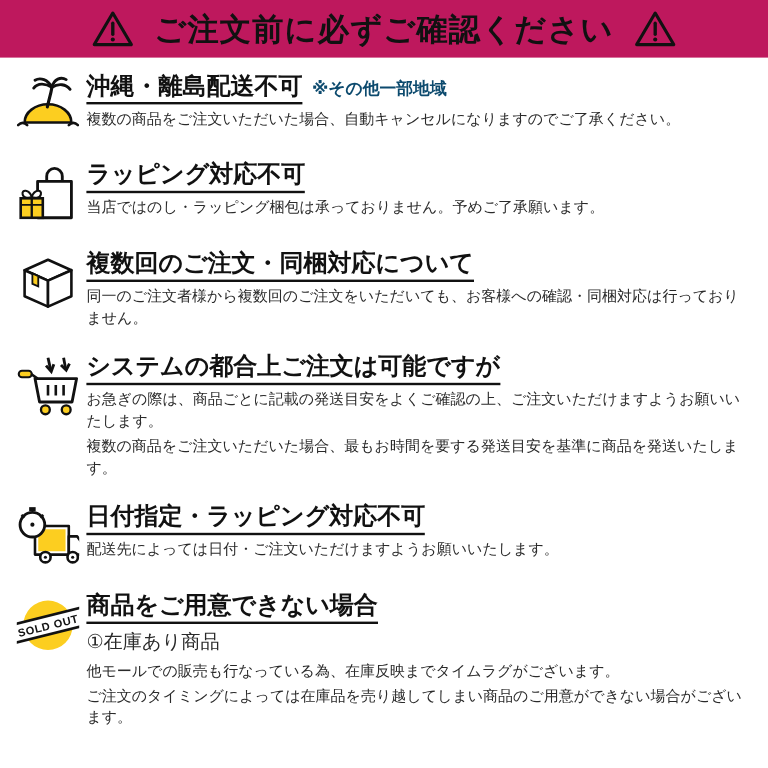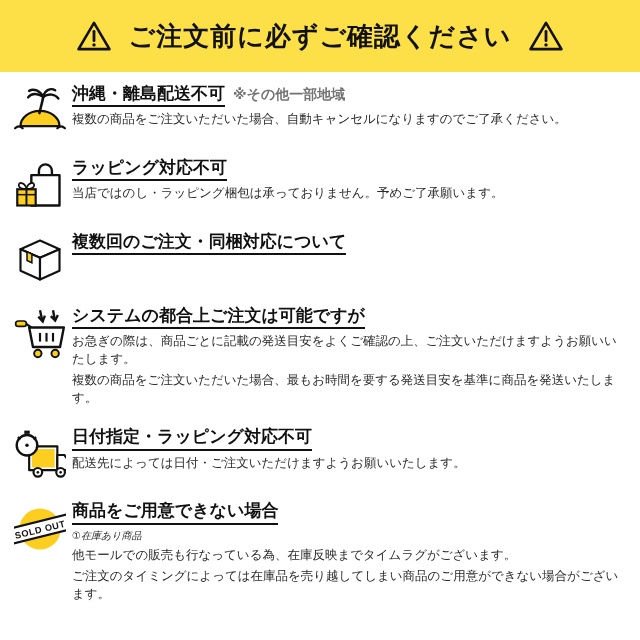--- a/index.html
+++ b/index.html
@@ -3,47 +3,47 @@
 <meta charset="utf-8">
 <style>
   html,body{margin:0;padding:0;}
   body{
     width:640px;height:640px;background:#ffffff;overflow:hidden;
     font-family:"Liberation Sans","DejaVu Sans",sans-serif;
     color:#1c1c1c;
   }
   
   .banner{
-    height:72px;background:#fde047;
+    height:48px;background:#be185d;
     display:flex;align-items:center;justify-content:center;gap:16px;
   }
   .banner-title{
     font-size:26px;font-weight:700;color:#111;letter-spacing:1px;
   }
   .warn-tri{width:38px;height:34px;display:block;}
   
   .sections{padding:12px 8px 0 8px;}
   .section{display:flex;align-items:flex-start;margin-bottom:20px;}
   .icon-col{
     width:64px;flex-shrink:0;display:flex;justify-content:center;
     padding-top:2px;
   }
   .icon-col svg{width:52px;height:52px;display:block;}
   .content{flex:1;min-width:0;padding-right:4px;}
   .heading-row{display:flex;align-items:baseline;gap:8px;line-height:1.2;}
   .heading{
-    font-size:17px;font-weight:700;color:#111;
+    font-size:20px;font-weight:700;color:#111;
     border-bottom:2px solid #111;padding-bottom:1px;display:inline-block;
   }
-  .heading-note{font-size:14px;font-weight:700;color:#737373;}
+  .heading-note{font-size:14px;font-weight:700;color:#0c4a6e;}
   .body-line{
     font-size:12.5px;line-height:1.44;color:#2a2a2a;margin:3px 0 0 0;
   }
   .sub-block{margin-top:4px;}
-  .sub-title{font-size:10px;line-height:1.44;color:#2a2a2a;margin:3px 0 0 0;font-style:italic;}
+  .sub-title{font-size:16px;line-height:1.44;color:#2a2a2a;margin:3px 0 0 0;}
 </style>
 </head>
 <body>
 
 <div class="banner">
   <svg class="warn-tri" viewBox="0 0 48 44">
     <path d="M24 5 L44 39 H4 Z" fill="none" stroke="#111" stroke-width="3.4" stroke-linejoin="round"></path>
     <line x1="24" y1="16" x2="24" y2="28" stroke="#111" stroke-width="3.6" stroke-linecap="round"></line>
     <circle cx="24" cy="33.5" r="2.2" fill="#111"></circle>
   </svg>
@@ -104,20 +104,21 @@
         <polygon points="24,6 42,14 24,22 6,14" fill="#fff" stroke="#111" stroke-width="2" stroke-linejoin="round"></polygon>
         <polygon points="6,14 24,22 24,42 6,34" fill="#fff" stroke="#111" stroke-width="2" stroke-linejoin="round"></polygon>
         <polygon points="24,22 42,14 42,34 24,42" fill="#fff" stroke="#111" stroke-width="2" stroke-linejoin="round"></polygon>
         <polygon points="12,16.5 16.5,18.5 16.5,26.5 12,24.5" fill="#FCCE20" stroke="#111" stroke-width="1.4"></polygon>
       </svg>
     </div>
     <div class="content">
       <div class="heading-row">
         <span class="heading">複数回のご注文・同梱対応について</span>
       </div>
+      <p class="body-line">同一のご注文者様から複数回のご注文をいただいても、お客様への確認・同梱対応は行っておりません。</p>
     </div>
   </div>
 
   <div class="section">
     <div class="icon-col">
       <svg viewBox="0 0 48 48">
         <rect x="1.5" y="12" width="10" height="5" rx="2.5" fill="#FCCE20" stroke="#111" stroke-width="1.6"></rect>
         <path d="M11 14.5 L16 18" fill="none" stroke="#111" stroke-width="2"></path>
         <polygon points="14,18 46,18 42.5,36 17.5,36" fill="#fff" stroke="#111" stroke-width="2.2" stroke-linejoin="round"></polygon>
         <line x1="24" y1="23" x2="24" y2="31" stroke="#111" stroke-width="2"></line>

